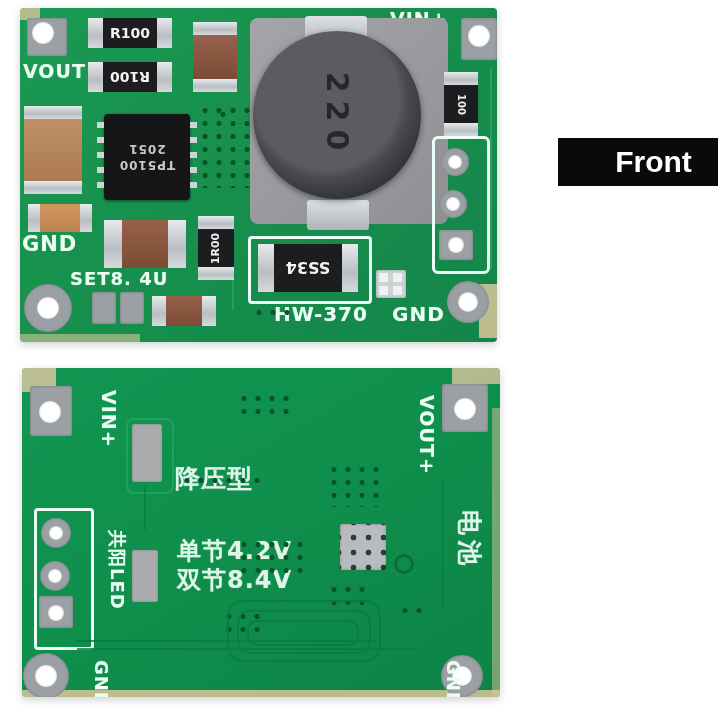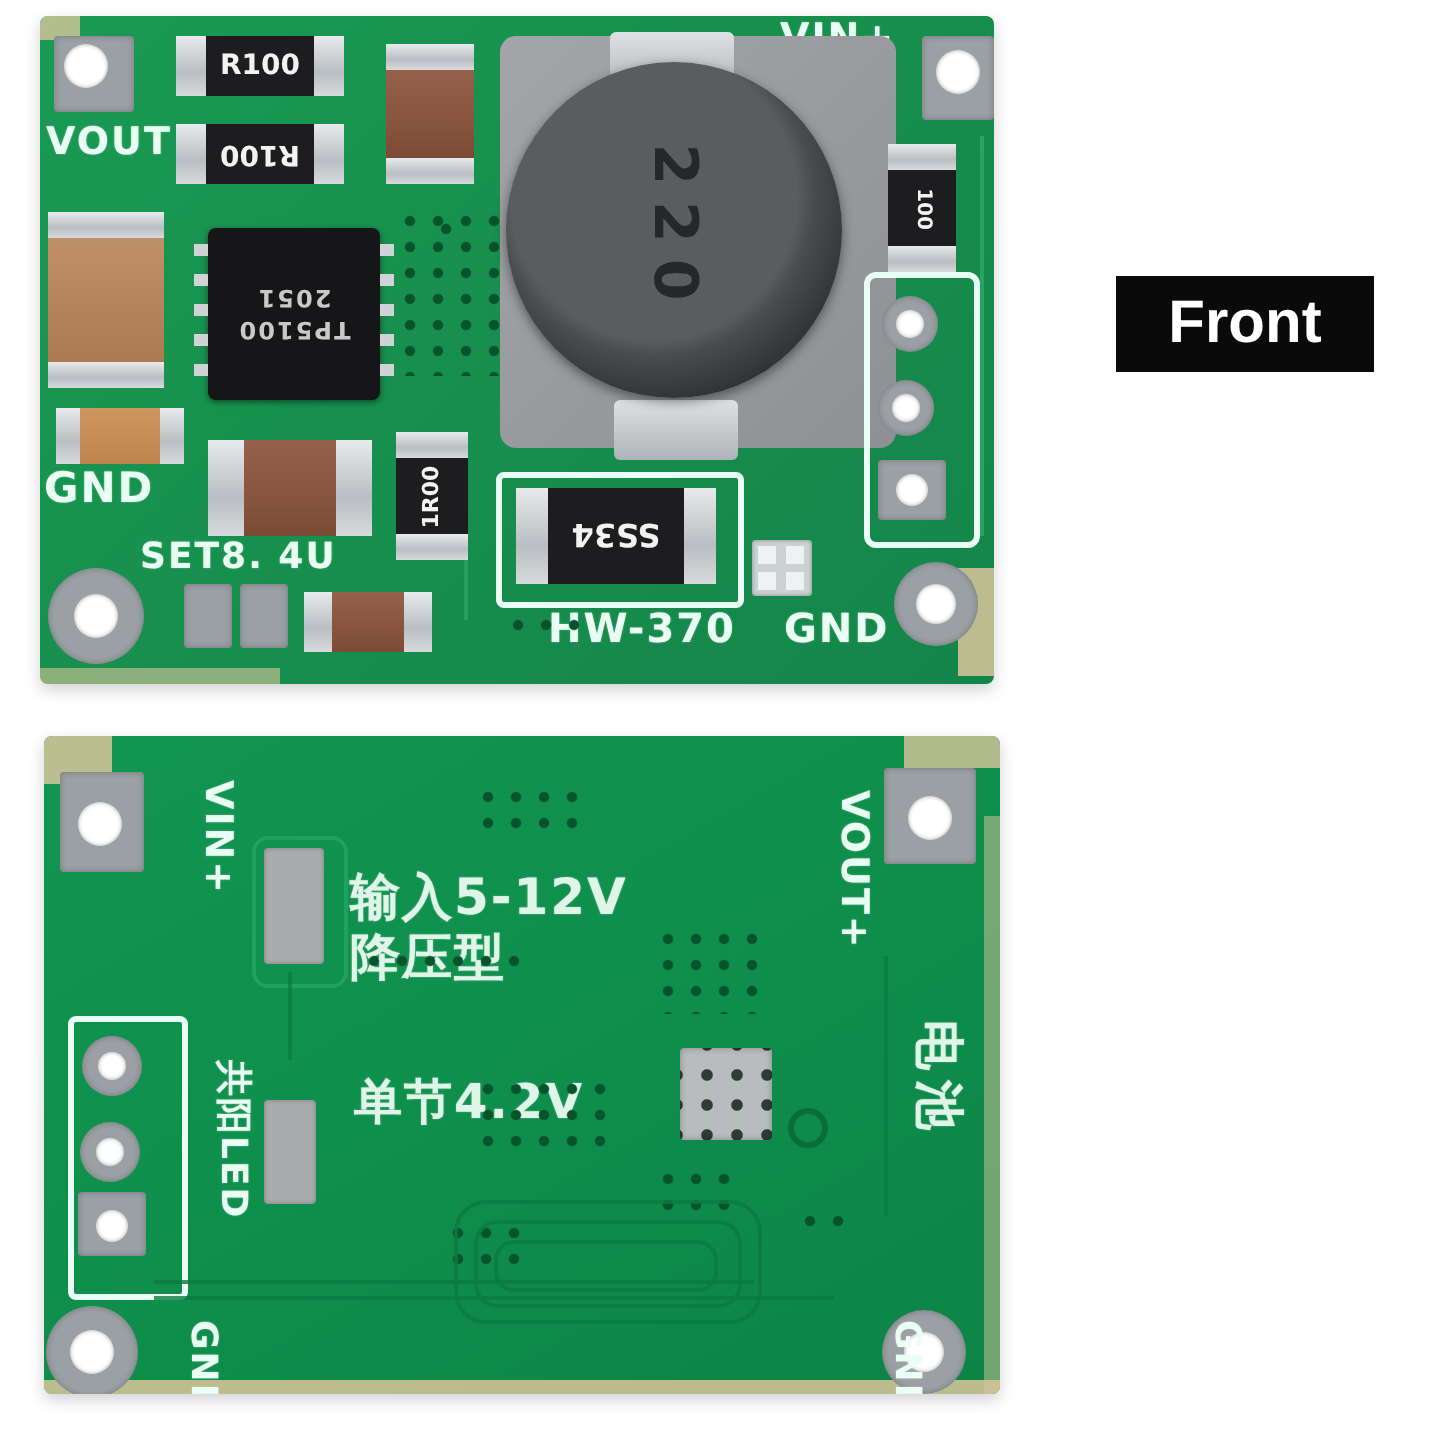--- a/index.html
+++ b/index.html
@@ -33,21 +33,21 @@
   .ic .pins-l,.ic .pins-r{position:absolute;top:8px;bottom:8px;width:7px;
     background:repeating-linear-gradient(180deg,#cfd3d6 0 6px,transparent 6px 15px);}
   .ic .pins-l{left:-7px;} .ic .pins-r{right:-7px;}
   .ic .ic-text{position:absolute;inset:0;display:flex;flex-direction:column;align-items:center;
     justify-content:center;transform:rotate(180deg);color:#c9c9c9;font-size:12px;font-weight:bold;
     letter-spacing:1px;line-height:16px;}
   .vias{position:absolute;background-image:radial-gradient(circle,#07532c 2.2px,transparent 2.9px);
     background-size:14px 13px;}
   .trace{position:absolute;}
   .label-chip{position:absolute;width:129px;height:48px;background:#0a0a0a;display:flex;
-    align-items:center;justify-content:center;}
+    align-items:center;justify-content:center;padding-left:31px;}
   .label-chip span{color:#ffffff;font-weight:bold;font-size:30px;
     font-family:"Liberation Sans","DejaVu Sans",sans-serif;}
   .inductor-base{position:absolute;background:linear-gradient(135deg,#a3a5a8,#8e9093);border-radius:8px;}
   .inductor-coil{position:absolute;border-radius:50%;
     background:radial-gradient(circle at 44% 40%,#5b5c60 0 52%,#4a4b4f 58%,#2d2e31 78%,#232427 100%);
     box-shadow:0 2px 6px rgba(0,0,0,.45);}
   .tab{position:absolute;background:linear-gradient(180deg,#dfe2e4,#aeb3b7);border-radius:3px;}
   .led{position:absolute;background:#ccd1d2;border-radius:2px;box-shadow:inset 0 0 2px #888;}
   .led i{position:absolute;width:9px;height:9px;background:#eef2f2;top:3px;}
   .jumper{position:absolute;background:#a9abad;border-radius:2px;box-shadow:inset 0 0 2px rgba(0,0,0,.3);}
@@ -207,23 +207,23 @@
     <div class="padc" style="left:419px;top:287px;width:42px;height:42px;"></div>
     <div class="hole" style="left:430px;top:298px;width:20px;height:20px;"></div>
 
     <span class="silk vtext" style="left:98px;top:22px;font-size:19px;">VIN+</span>
     <span class="silk vtext" style="left:416px;top:27px;font-size:19px;">VOUT+</span>
     <span class="silk vtext cn" style="left:464px;top:142px;font-size:25px;letter-spacing:5px;">电池</span>
     <span class="silk vtext" style="left:107px;top:162px;font-size:18px;">共阳LED</span>
     <span class="silk vtext" style="left:90px;top:292px;font-size:18px;">GND</span>
     <span class="silk vtext" style="left:442px;top:292px;font-size:18px;">GND</span>
 
-    <span class="silk cn" style="left:153px;top:64px;font-size:25px;">输入5-12V</span>
     <span class="silk cn" style="left:153px;top:94px;font-size:25px;">降压型</span>
     <span class="silk cn" style="left:155px;top:167px;font-size:24px;">单节4.2V</span>
+    <span class="silk cn" style="left:155px;top:196px;font-size:24px;">双节8.4V</span>
 
     <div class="trace" style="left:104px;top:50px;width:44px;height:72px;border:2px solid #28a863;border-radius:8px;opacity:.7;"></div>
     <div class="jumper" style="left:110px;top:56px;width:30px;height:58px;"></div>
     <div class="jumper" style="left:110px;top:182px;width:26px;height:52px;"></div>
 
     <div class="thermal" style="left:318px;top:156px;width:46px;height:46px;"></div>
 
     <div class="outline" style="left:12px;top:140px;width:54px;height:136px;border-radius:4px;"></div>
     <div class="padc" style="left:19px;top:150px;width:30px;height:30px;"></div>
     <div class="hole" style="left:27px;top:158px;width:14px;height:14px;"></div>

